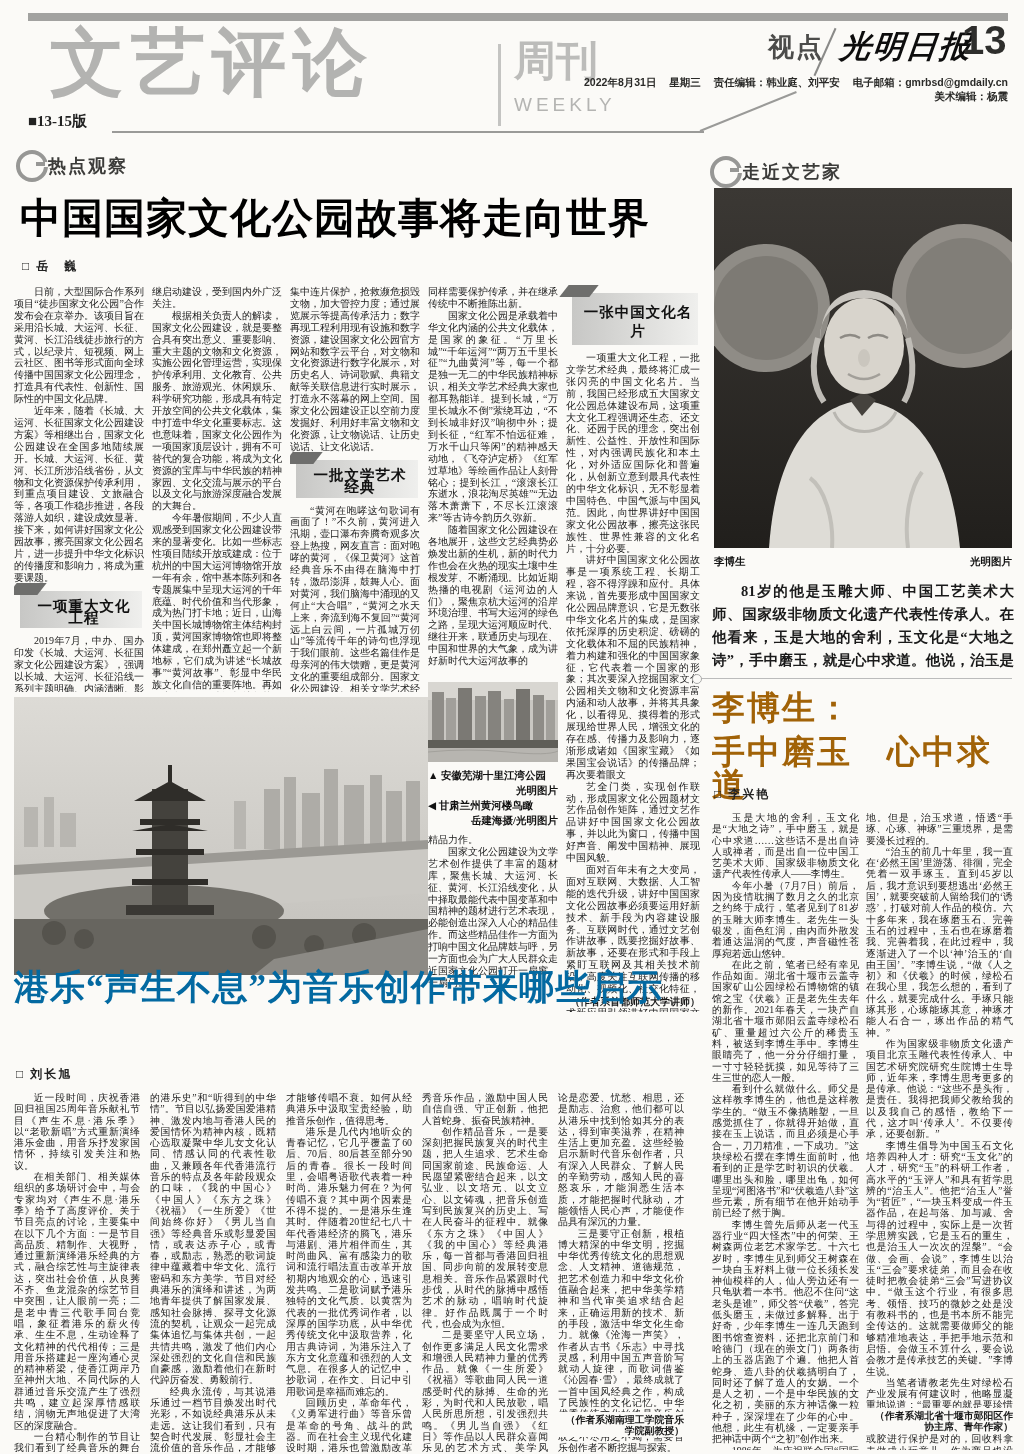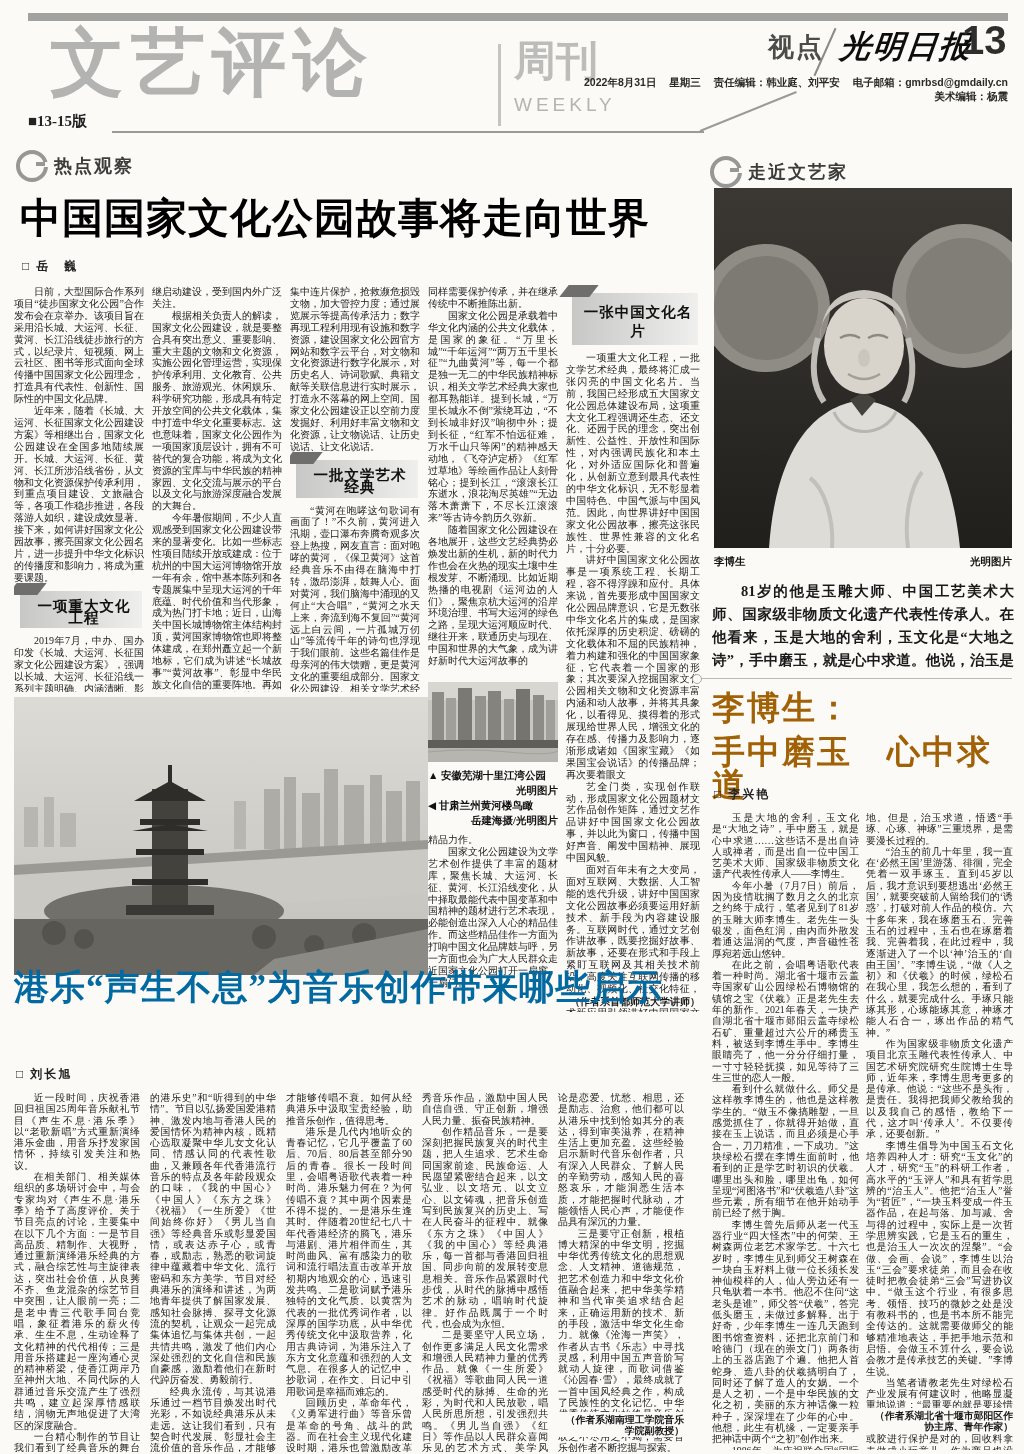--- a/index.html
+++ b/index.html
@@ -15,21 +15,21 @@
   .section-label{left:768px;top:30px;font-size:26px;font-weight:bold;color:#4c4c4a;letter-spacing:2px;}
   .brand-slash{left:824px;top:26px;width:2px;height:52px;background:#8a8a88;transform:rotate(24deg);}
   .brand{left:840px;top:26px;font-size:31px;font-weight:bold;font-style:italic;color:#0d0d0d;transform:skewX(-6deg);letter-spacing:2px;}
   .pagenum{left:962px;top:18px;font-size:40px;font-weight:bold;color:#2e2e2c;font-family:"Liberation Sans",sans-serif;}
   .dateline{left:560px;top:76px;width:448px;font-size:10.5px;font-weight:bold;color:#2a2a28;text-align:right;font-family:"Liberation Sans",sans-serif;}
   .dateline span{margin-left:10px;}
   .edition{left:28px;top:112px;font-size:15px;font-weight:bold;color:#222;}
   .hrule{left:112px;top:131px;width:592px;height:2px;background:#9a9a98;}
   .hdiag{left:700px;top:130px;width:104px;height:2px;background:#9a9a98;transform:rotate(-22deg);transform-origin:left center;}
   
-  .kicker{display:flex;align-items:center;gap:6px;}
+  .kicker{display:flex;align-items:center;}
   .gicon{width:24px;height:24px;border:4px solid #979795;border-radius:50%;position:relative;display:inline-block;background:#fbfaf7;}
   .gicon::before{content:"";position:absolute;right:-4px;top:8px;width:10px;height:5px;background:#fbfaf7;}
   .gicon::after{content:"";position:absolute;right:-1px;top:8px;width:9px;height:4px;background:#979795;}
   .kicker-label{font-size:18px;font-weight:bold;color:#3c3c3a;letter-spacing:2px;}
   
   .hot-title{left:20px;top:196px;width:660px;font-size:41px;font-weight:bold;color:#000;letter-spacing:1px;line-height:1.1;}
   .byline{font-size:12px;font-weight:bold;color:#222;letter-spacing:2px;}
   
   .coltext{overflow:hidden;text-align:justify;}
   .coltext p{margin:0;text-indent:2em;}
@@ -259,21 +259,21 @@
   </div>
   <div class="abs art-divider"></div>
   <div class="abs artist-title" style="left:712px;top:692px;">李博生：</div>
   <div class="abs artist-title" style="left:712px;top:736px;">手中磨玉　心中求道</div>
   <div class="abs byline" style="left:714px;top:786px;">□ 李兴艳</div>
 
   <div class="abs coltext smallcol" style="left:712px;top:812px;width:147px;height:638px;">
     <div>
         <p>玉是大地的舍利，玉文化是“大地之诗”，手中磨玉，就是心中求道……这些话不是出自诗人或禅者，而是出自一位中国工艺美术大师、国家级非物质文化遗产代表性传承人——李博生。</p>
         <p>今年小暑（7月7日）前后，因为疫情耽搁了数月之久的北京之约终于成行，笔者见到了81岁的玉雕大师李博生。老先生一头银发，面色红润，由内而外散发着通达温润的气度，声音磁性苍厚宛若远山悠钟。</p>
-        <p>在此之前，会唱粤语歌代表着一种时尚。湖北省十堰市云盖寺国家矿山公园绿松石博物馆的镇馆之宝《伏羲》正是老先生去年的新作。2021年春天，一块产自湖北省十堰市郧阳云盖寺绿松石矿、重量超过六公斤的稀贵玉料，被送到李博生手中。李博生眼睛亮了，他一分分仔细打量，一寸寸轻轻抚摸，如见等待了三生三世的恋人一般。</p>
+        <p>在此之前，笔者已经有幸见作品如面。湖北省十堰市云盖寺国家矿山公园绿松石博物馆的镇馆之宝《伏羲》正是老先生去年的新作。2021年春天，一块产自湖北省十堰市郧阳云盖寺绿松石矿、重量超过六公斤的稀贵玉料，被送到李博生手中。李博生眼睛亮了，他一分分仔细打量，一寸寸轻轻抚摸，如见等待了三生三世的恋人一般。</p>
         <p>看到什么就做什么。师父是这样教李博生的，他也是这样教学生的。“做玉不像搞雕塑，一旦感觉抓住了，你就得开始做，直接在玉上说话，而且必须是心手合一，刀刀精准，一下成功。”这块绿松石摆在李博生面前时，他看到的正是学艺时初识的伏羲。哪里出头和脸，哪里出龟，如何呈现“河图洛书”和“伏羲造八卦”这些元素，所有细节在他开始动手前已经了然于胸。</p>
         <p>李博生曾先后师从老一代玉器行业“四大怪杰”中的何荣、王树森两位老艺术家学艺。十六七岁时，李博生见到师父王树森在一块白玉籽料上做一位长须长发神仙模样的人，仙人旁边还有一只龟驮着一本书。他忍不住问“这老头是谁”，师父答“伏羲”，答完低头磨玉，未做过多解释。出于好奇，少年李博生一连几天跑到图书馆查资料，还把北京前门和哈德门（现在的崇文门）两条街上的玉器店跑了个遍。他把人首蛇身、造八卦的伏羲搞明白了，同时还了解了造人的女娲。一个是人之初，一个是中华民族的文化之初，美丽的东方神话像一粒种子，深深埋在了少年的心中。他想，此生有机缘，一定要亲手把神话中两个“之初”创作出来。</p>
         <p>1986年，为庆祝联合国“国际和平年”，李博生完成了自己的第一件绿松石作品《人之初》。作品以“女娲造人”为题，表现女娲后人亲如一家的欢乐祥和，传递了中华文明大爱无疆的传统美德，寄托了世界和平的美好期盼。该作品在1989年获得了中国工艺美术品“百花奖”优秀新产品一等奖。时隔35年后，再次踏上同一产地的绿松石料，李博生的少年梦被激活了。《伏羲》问世，藏在心中的两个“之初”梦终于成真。</p>
       </div>
   </div>
   <div class="abs coltext smallcol cont" style="left:866px;top:812px;width:147px;height:638px;">
     <div class="cont">
         <p>地。但是，治玉求道，悟透“手琢、心琢、神琢”三重境界，是需要漫长过程的。</p>
         <p>“治玉的前几十年里，我一直在‘必然王国’里游荡、徘徊，完全凭着一双手琢玉。直到45岁以后，我才意识到要想逃出‘必然王国’，就要突破前人留给我们的‘诱惑’，打破对前人作品的模仿。六十多年来，我在琢磨玉石、完善玉石的过程中，玉石也在琢磨着我、完善着我，在此过程中，我逐渐进入了一个以‘神’治玉的‘自由王国’。”李博生说，“做《人之初》和《伏羲》的时候，绿松石在我心里，我怎么想的，看到了什么，就要完成什么。手琢只能琢其形，心琢能琢其意，神琢才能人石合一，琢出作品的精气神。”</p>
         <p>作为国家级非物质文化遗产项目北京玉雕代表性传承人、中国艺术研究院研究生院博士生导师，近年来，李博生思考更多的是传承。他说：“这些不是头衔，是责任。我得把我师父教给我的以及我自己的感悟，教给下一代，这才叫‘传承人’。不仅要传承，还要创新。”</p>
@@ -301,21 +301,21 @@
   </div>
   <div class="abs coltext smallcol cont" style="left:286px;top:1092px;width:126px;height:360px;">
     <div class="cont">
         <p>才能够传唱不衰。如何从经典港乐中汲取宝贵经验，助推音乐创作，值得思考。</p>
         <p>港乐是几代内地听众的青春记忆，它几乎覆盖了60后、70后、80后甚至部分90后的青春。很长一段时间里，会唱粤语歌代表着一种时尚。港乐魅力何在？为何传唱不衰？其中两个因素是不得不提的。一是港乐生逢其时。伴随着20世纪七八十年代香港经济的腾飞，港乐与港剧、港片相伴而生，其时尚曲风、富有感染力的歌词和流行唱法直击改革开放初期内地观众的心，迅速引发共鸣。二是歌词赋予港乐独特的文化气质。以黄霑为代表的一批优秀词作者，以深厚的国学功底，从中华优秀传统文化中汲取营养，化用古典诗词，为港乐注入了东方文化意蕴和强烈的人文气息。在很多人的记忆中，抄歌词，在作文、日记中引用歌词是幸福而难忘的。</p>
         <p>回顾历史，革命年代，《义勇军进行曲》等音乐曾是革命的号角、战斗的武器。而在社会主义现代化建设时期，港乐也曾激励改革开放大潮中的亿万人民解放思想、锐意进取。新时代，我们需要创作更多优</p>
       </div>
   </div>
   <div class="abs coltext smallcol cont" style="left:422px;top:1092px;width:126px;height:360px;">
     <div class="cont">
-        <p>秀音乐作品，激励中国人民自信自强、守正创新，增强人民力量、振奋民族精神。</p>
+        <p>秀音乐作品，激励中国人民自信自强、守正创新，他把人首蛇身、振奋民族精神。</p>
         <p>创作精品音乐，一是要深刻把握民族复兴的时代主题，把人生追求、艺术生命同国家前途、民族命运、人民愿望紧密结合起来，以文弘业、以文培元、以文立心、以文铸魂，把音乐创造写到民族复兴的历史上、写在人民奋斗的征程中。就像《东方之珠》《中国人》《我的中国心》等经典港乐，每一首都与香港回归祖国、同步向前的发展转变息息相关。音乐作品紧跟时代步伐，从时代的脉搏中感悟艺术的脉动，唱响时代旋律。好作品既属于一个时代，也会成为永恒。</p>
         <p>二是要坚守人民立场，创作更多满足人民文化需求和增强人民精神力量的优秀作品。就像《一生所爱》《祝福》等歌曲同人民一道感受时代的脉搏、生命的光彩，为时代和人民放歌，唱人民所思所想，引发强烈共鸣。《男儿当自强》《红日》等作品以人民群众喜闻乐见的艺术方式、美学风格，吸引人、感染人、打动人，带给人们无限能量。对于听众而言，无</p>
       </div>
   </div>
   <div class="abs coltext smallcol cont" style="left:558px;top:1092px;width:126px;height:360px;">
     <div class="cont">
         <p>论是恋爱、忧愁、相思，还是励志、治愈，他们都可以从港乐中找到恰如其分的表达，得到审美滋养，在精神生活上更加充盈。这些经验启示新时代音乐创作者，只有深入人民群众、了解人民的辛勤劳动，感知人民的喜怒哀乐，才能洞悉生活本质，才能把握时代脉动，才能领悟人民心声，才能使作品具有深沉的力量。</p>
         <p>三是要守正创新，根植博大精深的中华文明，挖掘中华优秀传统文化的思想观念、人文精神、道德规范，把艺术创造力和中华文化价值融合起来，把中华美学精神和当代审美追求结合起来，正确运用新的技术、新的手段，激活中华文化生命力。就像《沧海一声笑》，作者从古书《乐志》中寻找灵感，利用中国五声音阶写就动人旋律，而歌词借鉴《沁园春·雪》，最终成就了一首中国风经典之作，构成了民族性的文化记忆。中华优秀传统文化始终是音乐创作的基石与源泉，其中营养取之不尽用之不竭，需要音乐创作者不断挖掘与探索。</p>
       </div>
   </div>

